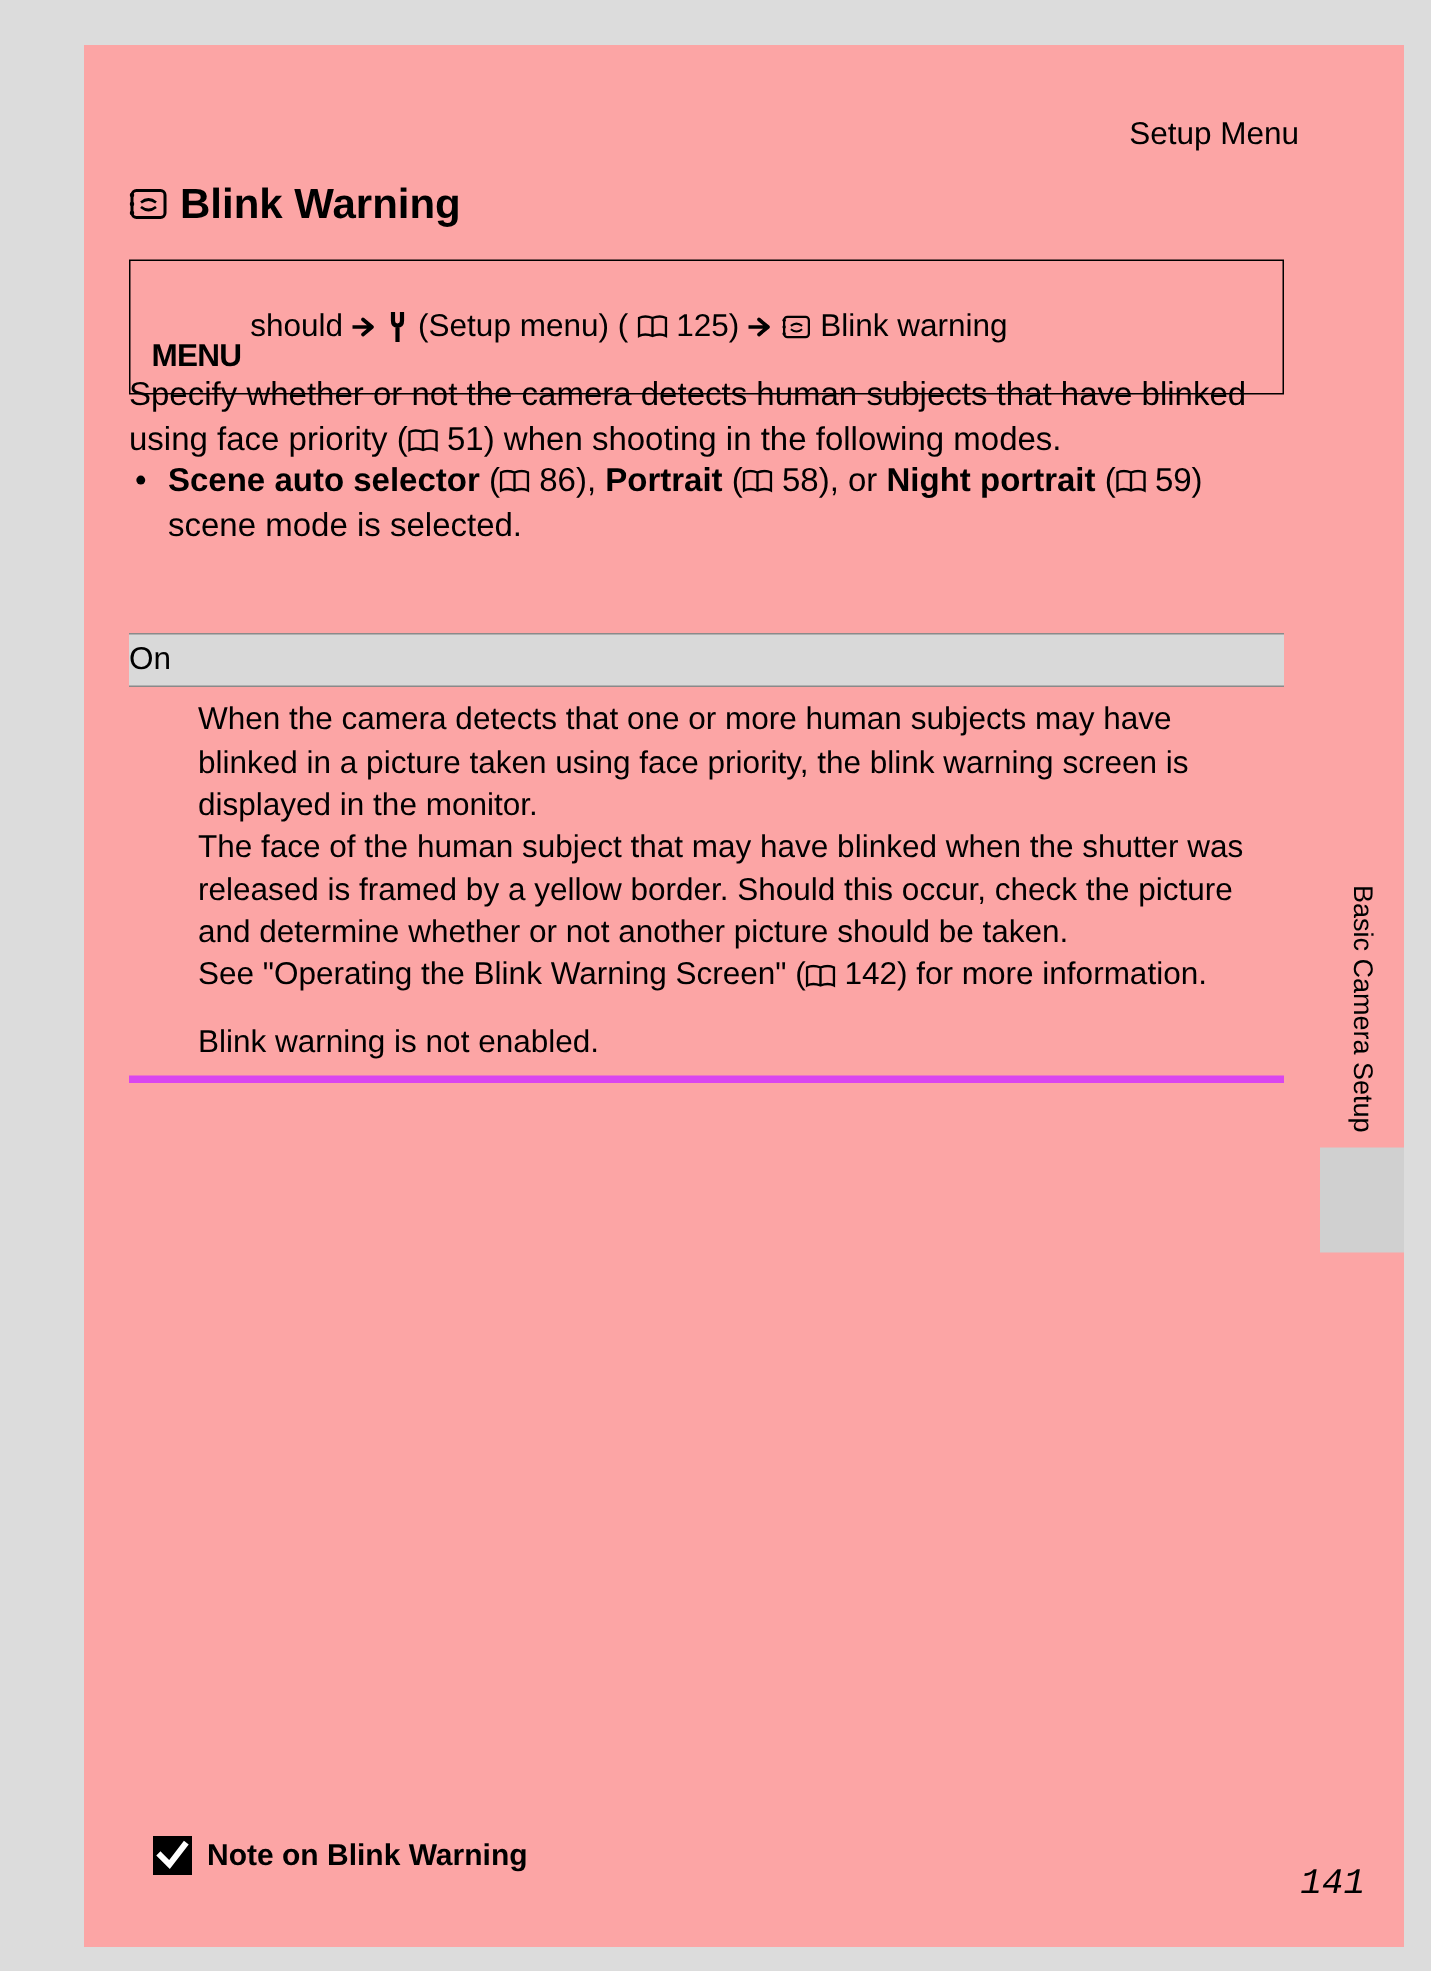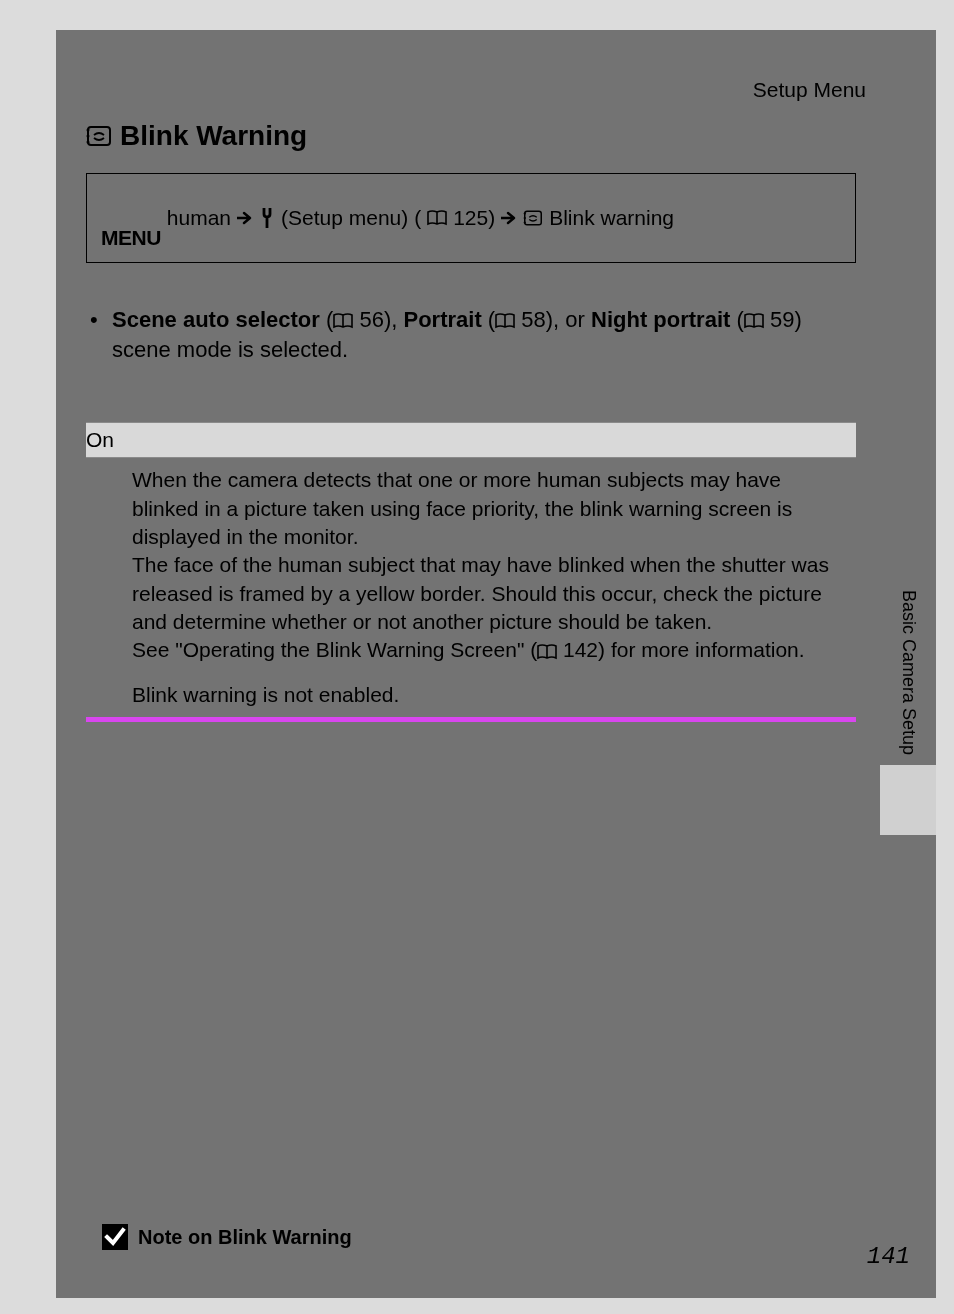--- a/index.html
+++ b/index.html
@@ -9,21 +9,21 @@
     font-family: "Segoe UI", "Helvetica Neue", Arial, sans-serif;
     color: #000;
     position: relative;
   }
   .page {
     position: absolute;
     left: 56px;
     top: 30px;
     width: 880px;
     height: 1268px;
-    background: #737373;
+    background: #fca5a5;
   }
   .top-section-label {
     position: absolute;
     top: 48px;
     right: 70px;
     font-size: 21px;
     color: #000;
   }
   .heading {
     position: absolute;
@@ -170,21 +170,21 @@
         <circle cx="2" cy="6" r="1.5" fill="#000"></circle>
         <circle cx="2" cy="12" r="1.5" fill="#000"></circle>
         <circle cx="2" cy="18" r="1.5" fill="#000"></circle>
       </svg>
     </span>
     <span>Blink Warning</span>
   </div>
 
   <div class="nav-box">
     <span class="menu-word">MENU</span>
-    <span>human</span>
+    <span>should</span>
     <span class="icon-wrap">
       <svg width="16" height="14" viewBox="0 0 16 14">
           <path d="M0 7 H11 M7 2 L13 7 L7 12" fill="none" stroke="#000" stroke-width="2.4" stroke-linecap="round" stroke-linejoin="round"></path>
         </svg>
     </span>
     <span class="icon-wrap">
       <svg width="16" height="20" viewBox="0 0 16 20">
           <path d="M5 0 L5 6 Q5 9 8 9 Q11 9 11 6 L11 0 M8 9 L8 20" fill="none" stroke="#000" stroke-width="2.8" stroke-linecap="round"></path>
         </svg>
     </span>
@@ -206,29 +206,36 @@
         <path d="M8 11 Q13 7 18 11" fill="none" stroke="#000" stroke-width="1.8"></path>
         <path d="M8 14 Q13 18 18 14" fill="none" stroke="#000" stroke-width="1.8"></path>
         <circle cx="2" cy="6" r="1.5" fill="#000"></circle>
           <circle cx="2" cy="12" r="1.5" fill="#000"></circle>
           <circle cx="2" cy="18" r="1.5" fill="#000"></circle>
       </svg>
     </span>
     <span>Blink warning</span>
   </div>
 
+  <div class="intro">
+    <span>Specify whether or not the camera detects human subjects that have blinked using face priority (</span><span class="icon-wrap">
+        <svg width="20" height="16" viewBox="0 0 20 16">
+          <path d="M1 2 Q5 0 10 2 Q15 0 19 2 L19 14 Q15 12 10 14 Q5 12 1 14 Z M10 2 L10 14" fill="none" stroke="#000" stroke-width="1.6"></path>
+        </svg>
+      </span> <span>51) when shooting in the following modes.</span>
+  </div>
 
   <div class="bullets">
     <ul>
       <li>
         <span class="b">Scene auto selector</span><span> (</span><span class="icon-wrap">
             <svg width="20" height="16" viewBox="0 0 20 16">
               <path d="M1 2 Q5 0 10 2 Q15 0 19 2 L19 14 Q15 12 10 14 Q5 12 1 14 Z M10 2 L10 14" fill="none" stroke="#000" stroke-width="1.6"></path>
             </svg>
-          </span> <span>56), </span><span class="b">Portrait</span><span> (</span><span class="icon-wrap">
+          </span> <span>86), </span><span class="b">Portrait</span><span> (</span><span class="icon-wrap">
             <svg width="20" height="16" viewBox="0 0 20 16">
               <path d="M1 2 Q5 0 10 2 Q15 0 19 2 L19 14 Q15 12 10 14 Q5 12 1 14 Z M10 2 L10 14" fill="none" stroke="#000" stroke-width="1.6"></path>
             </svg>
           </span> <span>58), or </span><span class="b">Night portrait</span><span> (</span><span class="icon-wrap">
             <svg width="20" height="16" viewBox="0 0 20 16">
               <path d="M1 2 Q5 0 10 2 Q15 0 19 2 L19 14 Q15 12 10 14 Q5 12 1 14 Z M10 2 L10 14" fill="none" stroke="#000" stroke-width="1.6"></path>
             </svg>
           </span> <span>59) scene mode is selected.</span>
       </li>
     </ul>

